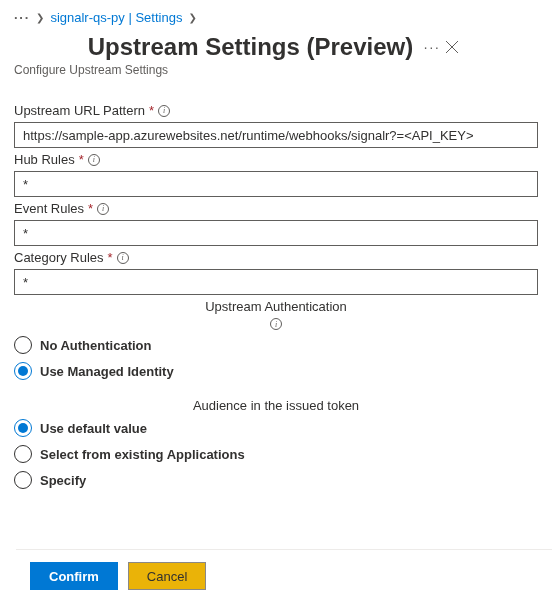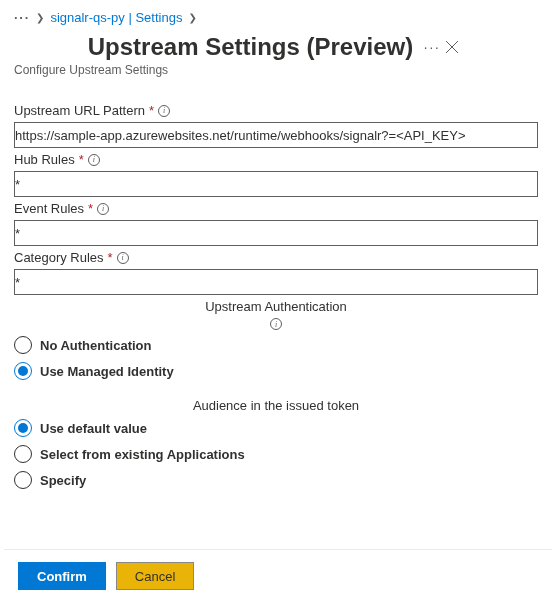--- a/index.html
+++ b/index.html
@@ -43,21 +43,21 @@
       margin-bottom: 4px;
     }
     .req { color: #a4262c; }
     .info-icon {
       display: inline-flex; width: 12px; height: 12px; border: 1px solid #605e5c;
       border-radius: 50%; align-items: center; justify-content: center;
       font-size: 8px; color: #605e5c; font-style: italic; font-family: serif;
       cursor: default;
     }
     .text-input {
-      width: 100%; border: 1px solid #605e5c; padding: 4px 0;
+      width: 100%; border: 1px solid #605e5c; padding: 4px 8px;
       font-size: 13px; font-family: inherit; height: 26px; color: #323130;
     }
     .section-label {
       font-size: 13px; color: #323130; display: flex; align-items: center; gap: 4px;
       margin-bottom: 6px; margin-top: 4px; flex-direction: column;
     }
     .radio-row {
       display: flex; align-items: center; gap: 8px; margin-bottom: 8px;
       cursor: pointer;
     }
@@ -66,21 +66,21 @@
       display: inline-flex; align-items: center; justify-content: center;
       flex-shrink: 0;
     }
     .radio.selected { border-color: #0078d4; }
     .radio.selected::after {
       content: ""; width: 10px; height: 10px; background: #0078d4; border-radius: 50%;
     }
     .radio-label { font-size: 13px; color: #323130; font-weight: bold; }
     .audience-block { margin-top: 18px; }
     .footer {
-      position: absolute; left: 4px; right: 0; bottom: 0;
+      position: absolute; left: 16px; right: 0; bottom: 0;
       border-top: 1px solid #edebe9;
       padding: 12px 14px;
       display: flex; gap: 10px;
       background: #fff;
       margin-top: 38px;
     }
     .btn {
       height: 28px; padding: 0 18px; font-size: 13px; font-family: inherit;
       cursor: pointer; border: 1px solid #8a8886; background: #eab308; color: #323130;
     }

